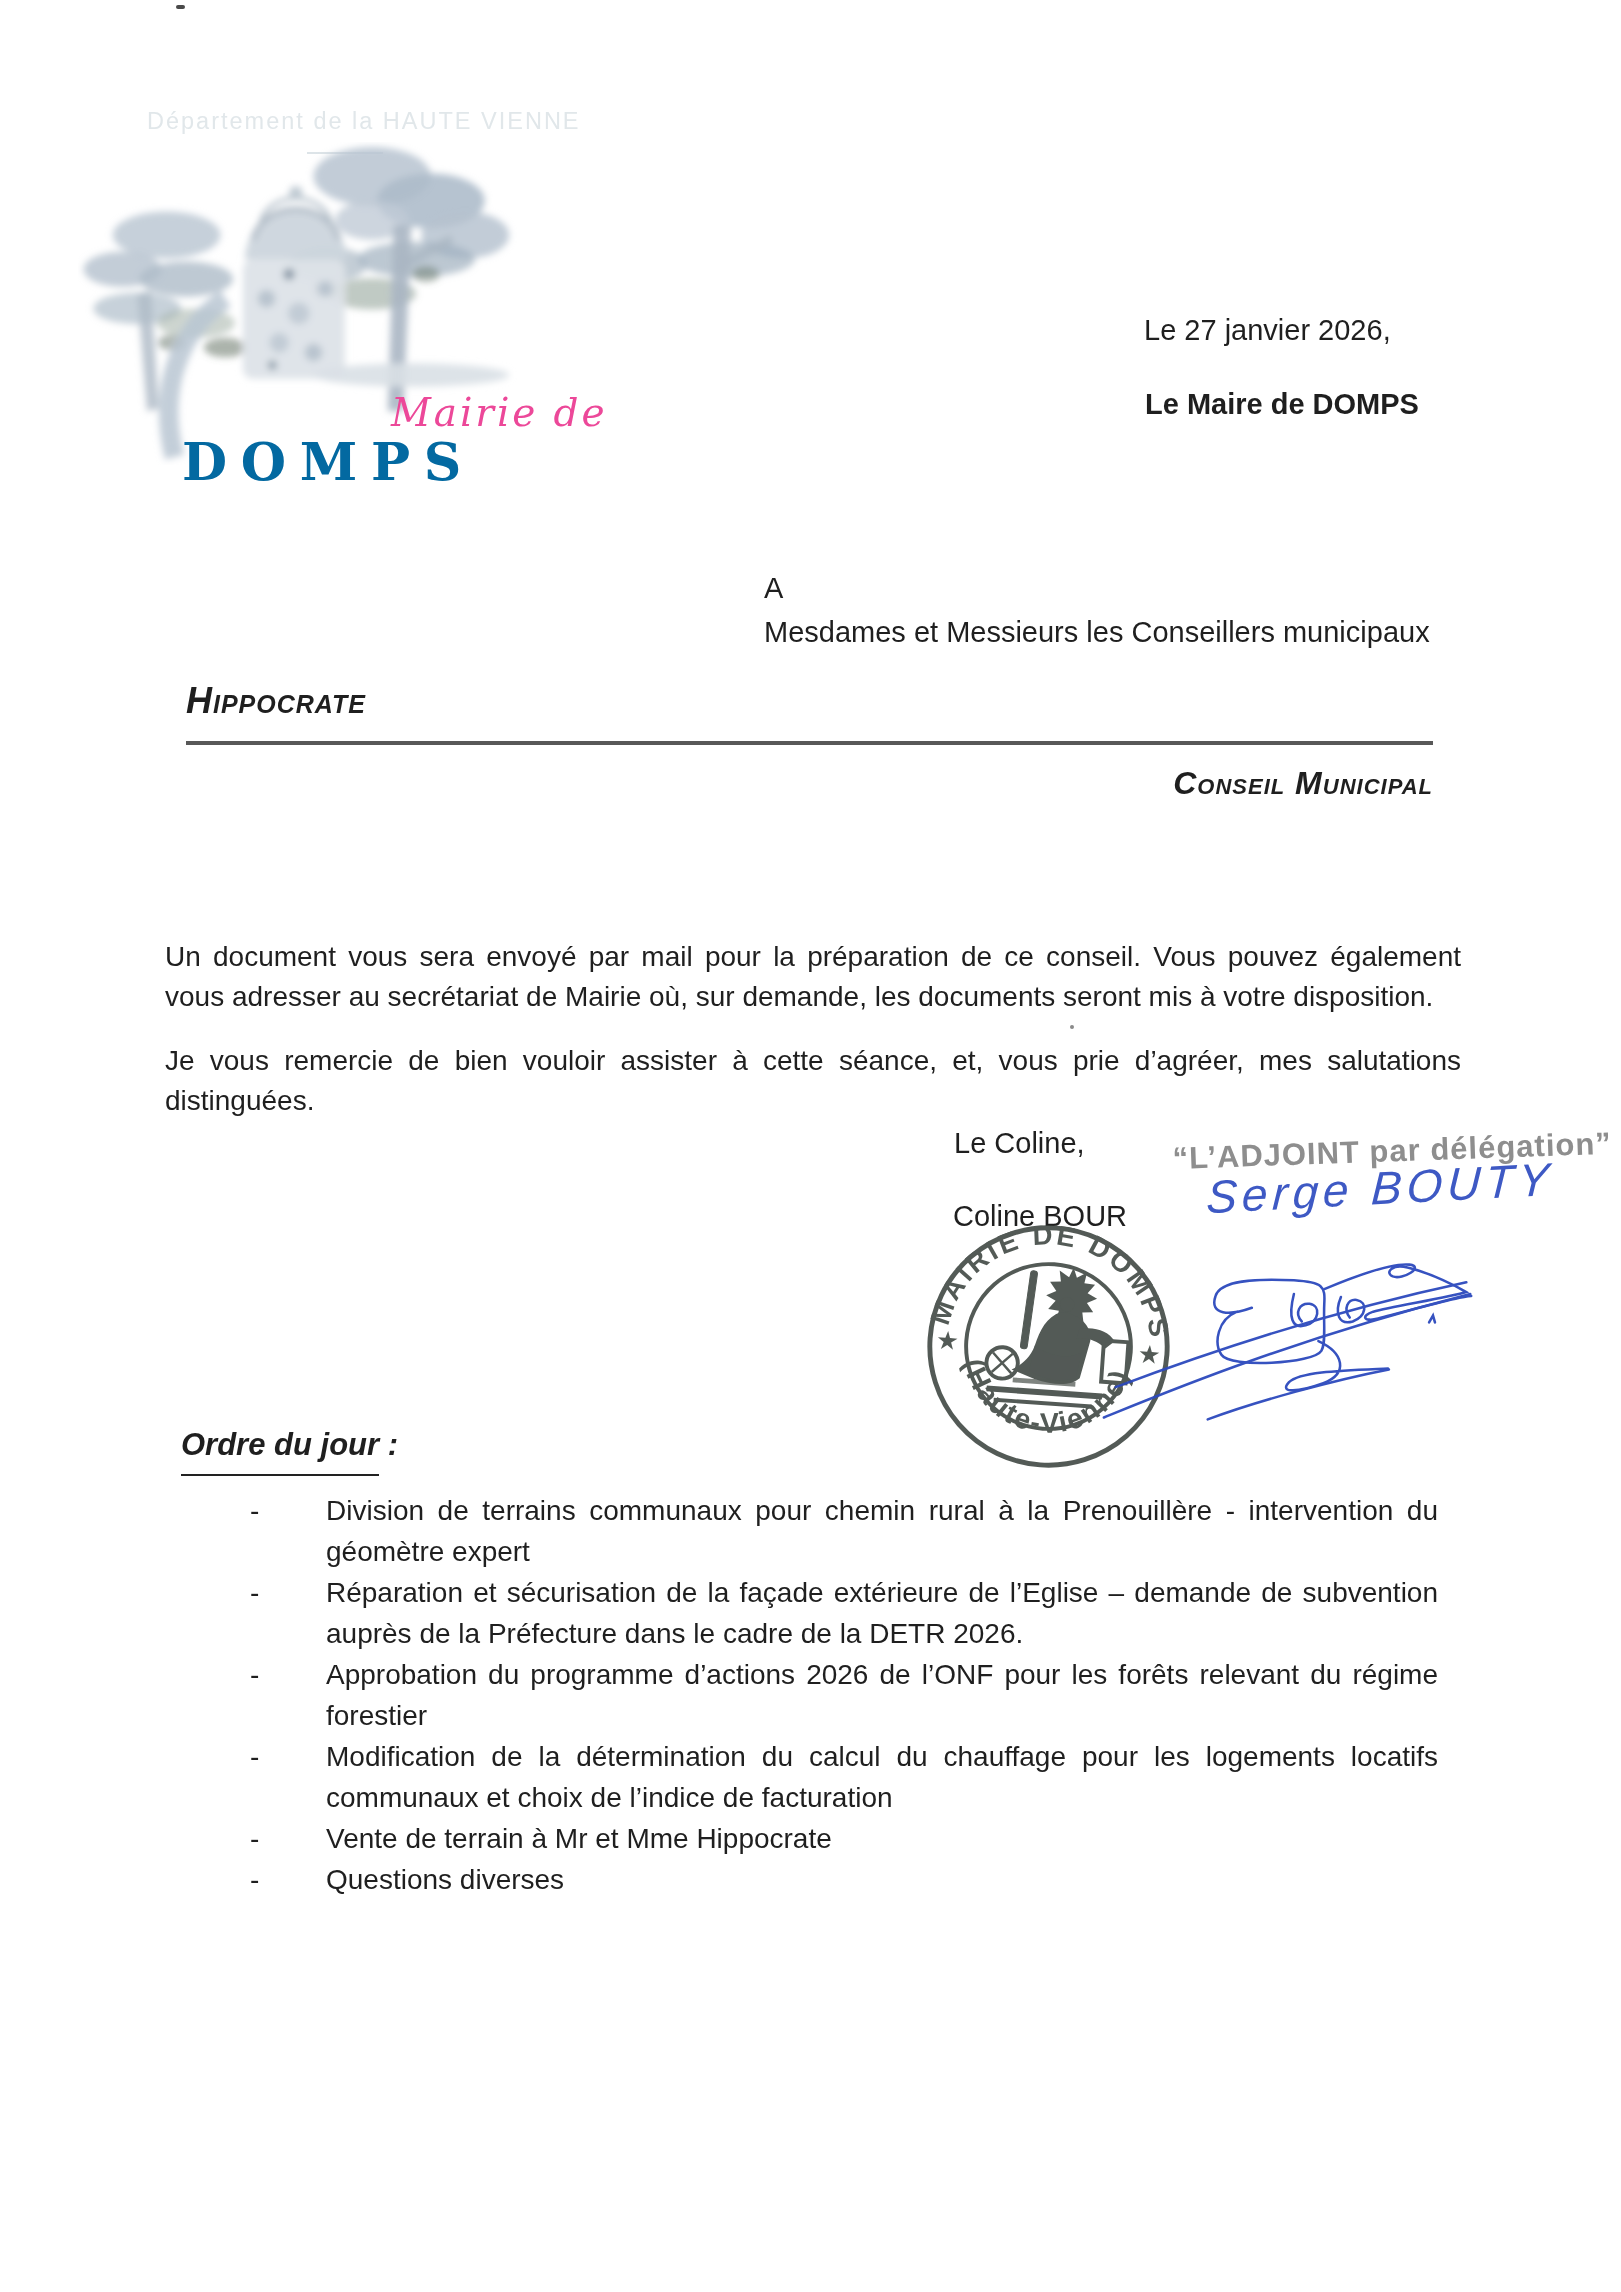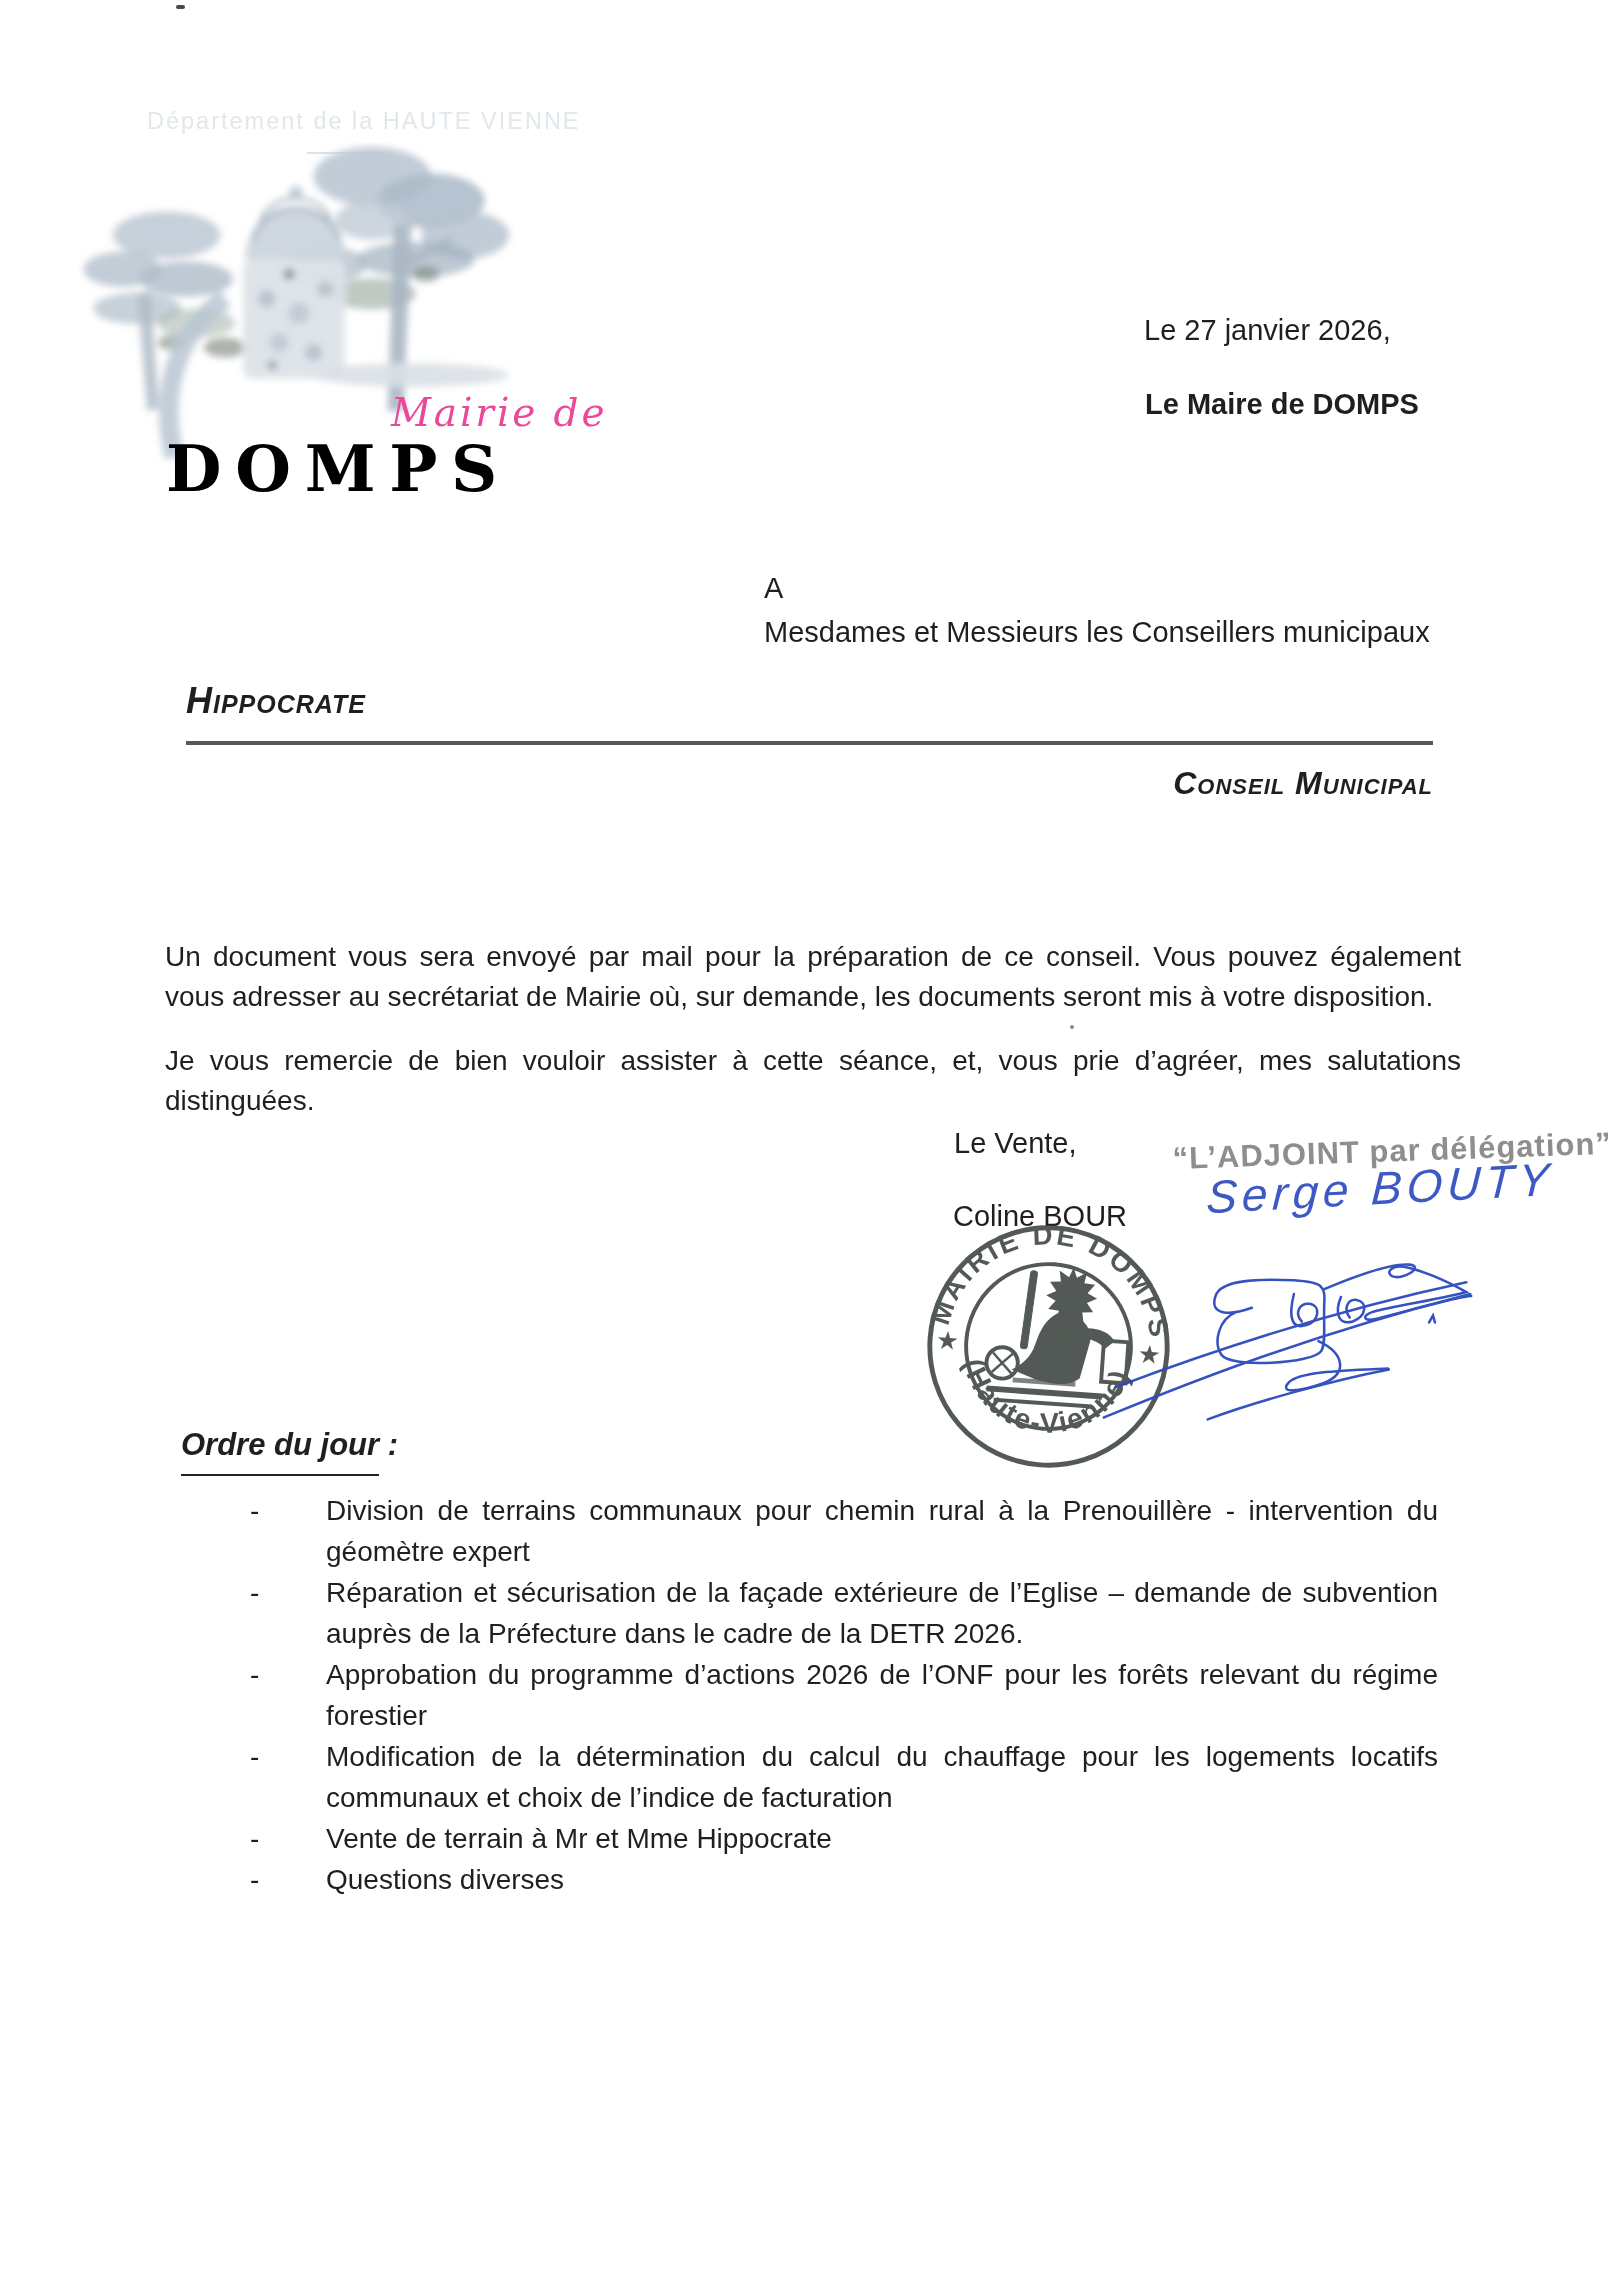--- a/index.html
+++ b/index.html
@@ -29,26 +29,26 @@
   .logo-art{left:78px;top:142px;}
   .logo-script{
     left:391px;top:390px;
     font-family:"DejaVu Serif", serif;
     font-style:italic;
     font-size:39px;
     color:#ec4899;
     letter-spacing:2.9px;
   }
   .logo-name{
-    left:166px;top:431px;
+    left:182px;top:431px;
     font-family:"DejaVu Serif", serif;
-    font-size:64px;
+    font-size:52px;
     font-weight:600;
     letter-spacing:13.7px;
-    color:#000000;
+    color:#0369a1;
   }
   
   .date-line{left:1144px;top:314px;font-size:29px;}
   .sender-line{left:1145px;top:388px;font-size:29px;font-weight:bold;}
   .recipient-intro{left:764px;top:572px;font-size:29px;}
   .recipient-line{left:764px;top:616px;font-size:29px;}
   
   .convocation{
     left:186px;top:680px;
     font-size:36px;font-weight:bold;font-style:italic;
@@ -168,21 +168,21 @@
   <div class="abs recipient-intro">A</div>
   <div class="abs recipient-line">Mesdames et Messieurs les Conseillers municipaux</div>
 
   <div class="abs convocation">Hippocrate</div>
   <div class="abs rule"></div>
   <div class="abs conseil">Conseil Municipal</div>
 
   <div class="abs para p2">Un document vous sera envoyé par mail pour la préparation de ce conseil. Vous pouvez également vous adresser au secrétariat de Mairie où, sur demande, les documents seront mis à votre disposition.</div>
   <div class="abs para p3">Je vous remercie de bien vouloir assister à cette séance, et, vous prie d’agréer, mes salutations distinguées.</div>
 
-  <div class="abs le-maire">Le Vente,</div>
+  <div class="abs le-maire">Le Coline,</div>
   <div class="abs adjoint-stamp">“L’ADJOINT par délégation”</div>
   <div class="abs handwritten-name">Serge BOUTY</div>
   <div class="abs coline">Coline BOUR</div>
 
   <svg class="abs seal" width="255" height="255" viewBox="0 0 260 260">
     <defs>
       <path id="sealTopArc" d="M 26 130 A 104 104 0 1 1 234 130" fill="none"></path>
       <path id="sealBottomArc" d="M 42 130 A 88 88 0 0 0 218 130" fill="none"></path>
     </defs>
     <g opacity="0.88" transform="rotate(4 130 130)">

